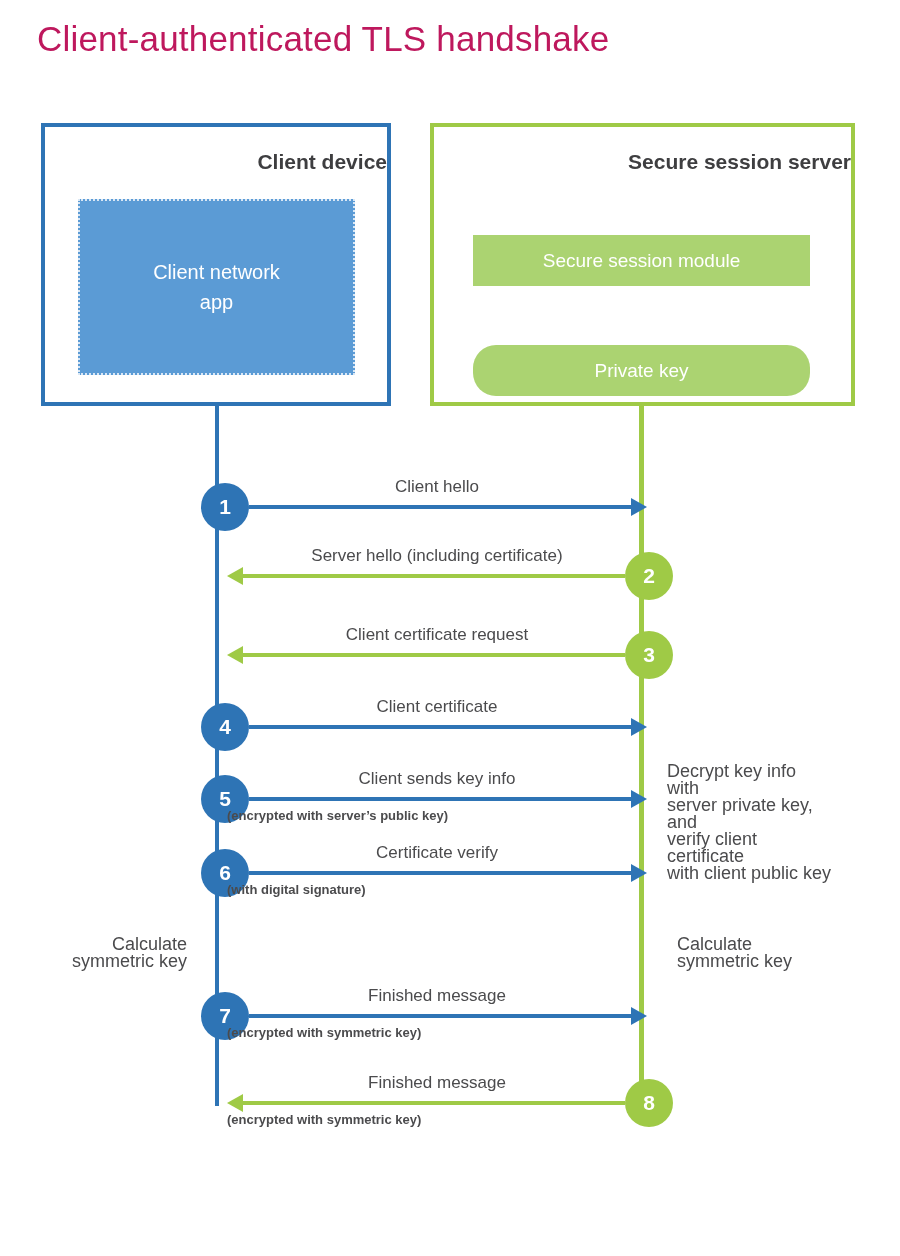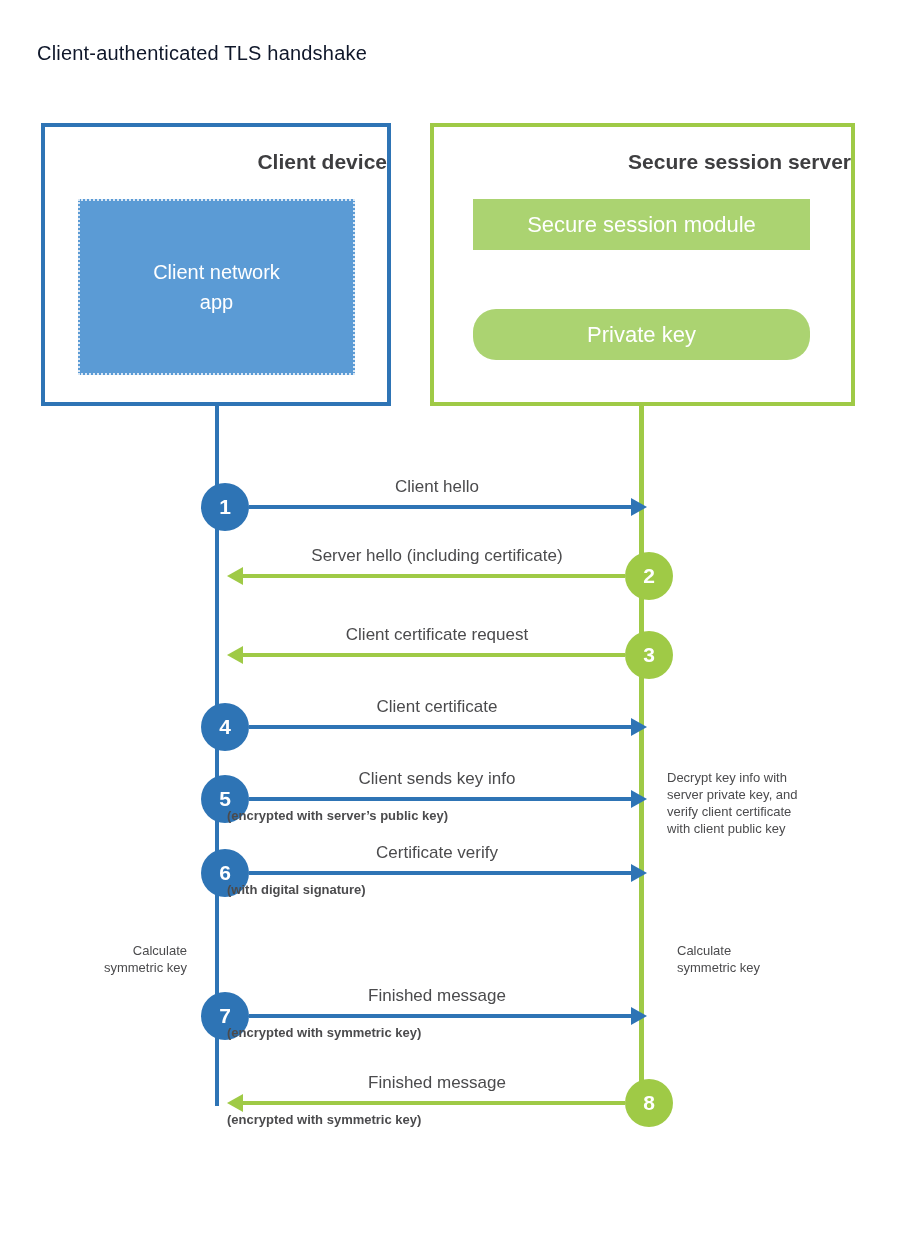--- a/index.html
+++ b/index.html
@@ -7,34 +7,34 @@
     --blue-light:#5b9bd5;
     --green:#9fca46;
     --green-light:#abd371;
     --text:#4b4b4d;
     --heading:#3e3e40;
   }
   *{margin:0;padding:0;box-sizing:border-box;}
   body{background:#fff;font-family:"Liberation Sans","DejaVu Sans",sans-serif;}
   .canvas{position:relative;width:900px;height:1256px;background:#ffffff;overflow:hidden;}
 
-  .page-title{position:absolute;left:37px;top:42px;font-size:20px;font-weight:300;color:#0f172a;letter-spacing:0.2px;}
+  .page-title{position:absolute;left:37px;top:19px;font-size:35px;font-weight:300;color:#be185d;letter-spacing:0.2px;}
 
   
   .actor-box{position:absolute;top:123px;height:283px;background:#fff;}
   .client-box{left:41px;width:350px;border:4px solid var(--blue);}
   .server-box{left:430px;width:425px;border:4px solid var(--green);}
   .actor-title{position:absolute;left:0;right:0;top:23px;text-align:right;font-size:21px;font-weight:bold;color:var(--heading);}
 
   .app-box{position:absolute;left:78px;top:199px;width:277px;height:176px;background:var(--blue-light);
     border:2px dotted #d9e7f5;display:flex;flex-direction:column;align-items:center;justify-content:center;
     color:#fff;font-size:20px;line-height:30px;text-align:center;}
 
   .module-bar{position:absolute;left:473px;width:337px;height:51px;background:var(--green-light);
-    display:flex;align-items:center;justify-content:center;color:#fff;font-size:22px;}
+    display:flex;align-items:center;justify-content:center;color:#fff;font-size:19px;margin-top:36px;}
   .bar-1{top:199px;} .bar-2{top:261px;} .bar-3{top:309px;border-radius:23px;}
 
   
   .lifeline{position:absolute;top:406px;}
   .lifeline.blue{left:215px;width:4px;height:700px;background:var(--blue);}
   .lifeline.green{left:639px;width:5px;height:697px;background:var(--green);}
 
   
   .msg > div{position:absolute;margin-left:8px;}
   .mline{height:4px;top:calc(var(--y)*1px - 2px);}
@@ -46,21 +46,21 @@
   .msg.right .mhead{left:623px;border-left:16px solid var(--blue);}
   .msg.left  .mhead{left:219px;border-right:16px solid var(--green);}
   .badge{width:48px;height:48px;border-radius:50%;top:calc(var(--y)*1px - 24px);
     color:#fff;font-size:21px;font-weight:bold;display:flex;align-items:center;justify-content:center;}
   .msg.blue .badge{left:193px;background:var(--blue);}
   .msg.green .badge{left:617px;background:var(--green);}
   .mlabel{left:219px;width:420px;text-align:center;top:calc(var(--y)*1px - 30px);font-size:17px;color:var(--text);}
   .msub{left:219px;width:420px;top:calc(var(--y)*1px + 9px);font-size:13px;color:var(--text);font-weight:bold;}
 
   
-  .note{position:absolute;font-size:13px;line-height:17px;color:var(--text);margin-top:6px;}
+  .note{position:absolute;font-size:18px;line-height:17px;color:var(--text);}
   .note-decrypt{left:667px;top:763px;width:165px;}
   .note-calc-client{left:27px;top:936px;width:160px;text-align:right;}
   .note-calc-server{left:677px;top:936px;width:160px;text-align:left;}
 </style>
 </head>
 <body>
 
 <div class="canvas">
 
   <div class="page-title">Client-authenticated TLS handshake</div>

